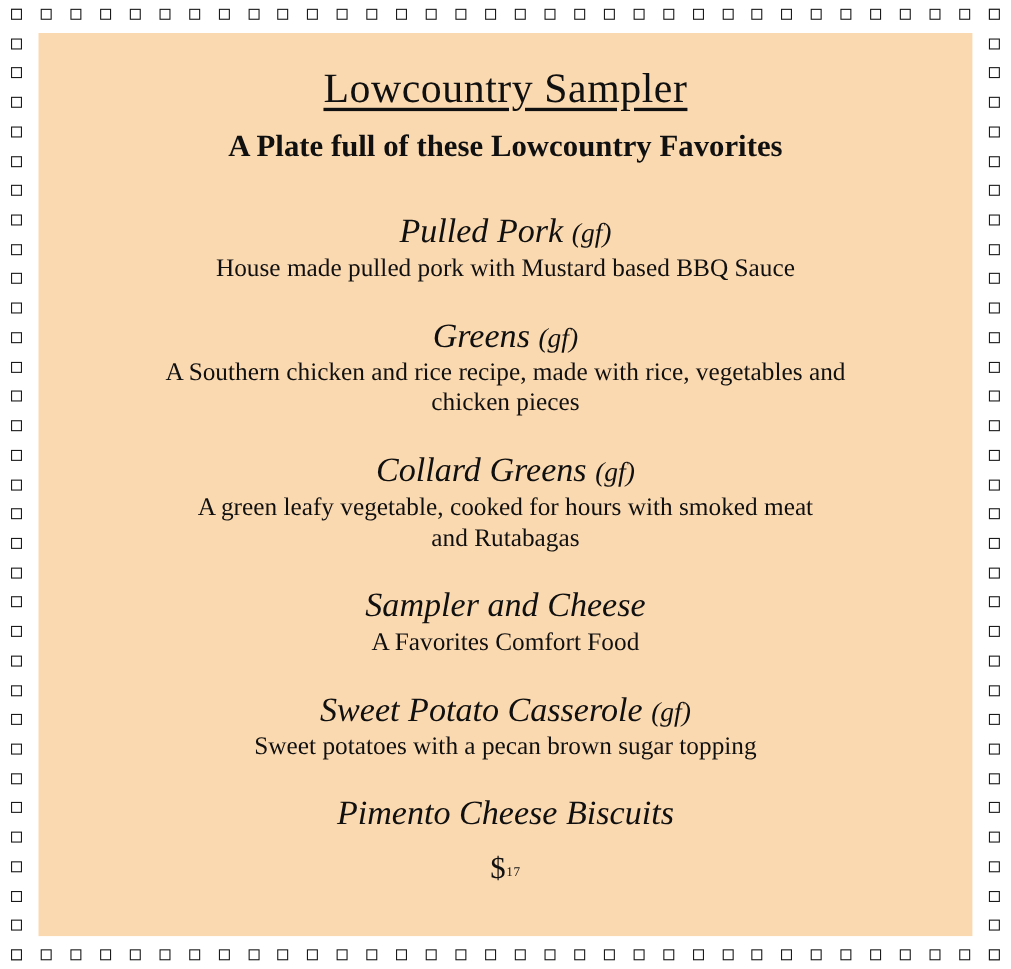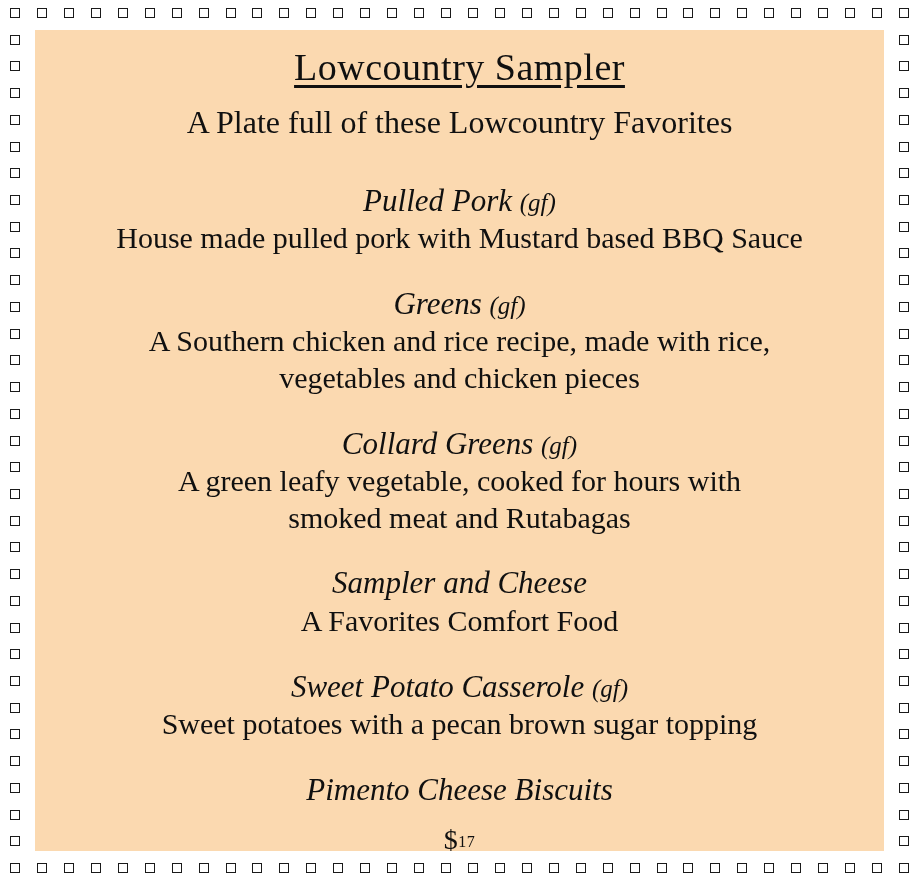--- a/index.html
+++ b/index.html
@@ -53,73 +53,73 @@
   }
 
   
   .panel {
     position: absolute;
     left: 35px;
     top: 30px;
     right: 35px;
     bottom: 30px;
     background: #fbd9b0;
-    padding: 8px 40px 10px 40px;
+    padding: 22px 40px 10px 40px;
     box-sizing: border-box;
     text-align: center;
     color: #101010;
   }
 
   .menu-title {
     font-size: 38px;
     letter-spacing: 0.5px;
     text-decoration: underline;
     text-underline-offset: 5px;
     margin: 10px 0 4px 0;
     line-height: 1.05;
     font-weight: 400;
   }
 
   .menu-subtitle {
-    font-size: 32px;
+    font-size: 28px;
     margin: 16px 0 26px 0;
     line-height: 1.15;
-    font-weight: 400;
+    font-weight: 700;
   }
 
   .item {
     margin-bottom: 13px;
   }
   .item-name {
     font-size: 31px;
     line-height: 1.18;
     margin: 0 0 1px 0;
     font-weight: 400;
     font-style: italic;
   }
   .item-gf {
     font-size: 25px;
   }
   .item-desc {
-    font-size: 30px;
+    font-size: 23px;
     line-height: 1.22;
     margin: 0;
     max-width: 760px;
     margin-left: auto;
     margin-right: auto;
     font-weight: 400;
   }
 
   .price {
     font-size: 28px;
     margin-top: 16px;
     letter-spacing: 0.5px;
   }
   .price .cents {
-    font-size: 16px;
+    font-size: 12px;
     vertical-align: 2px;
   }
 
   .sp-1 { height: 16px; }
 </style>
 </head>
 <body>
 
 <div class="menu-page">
 

